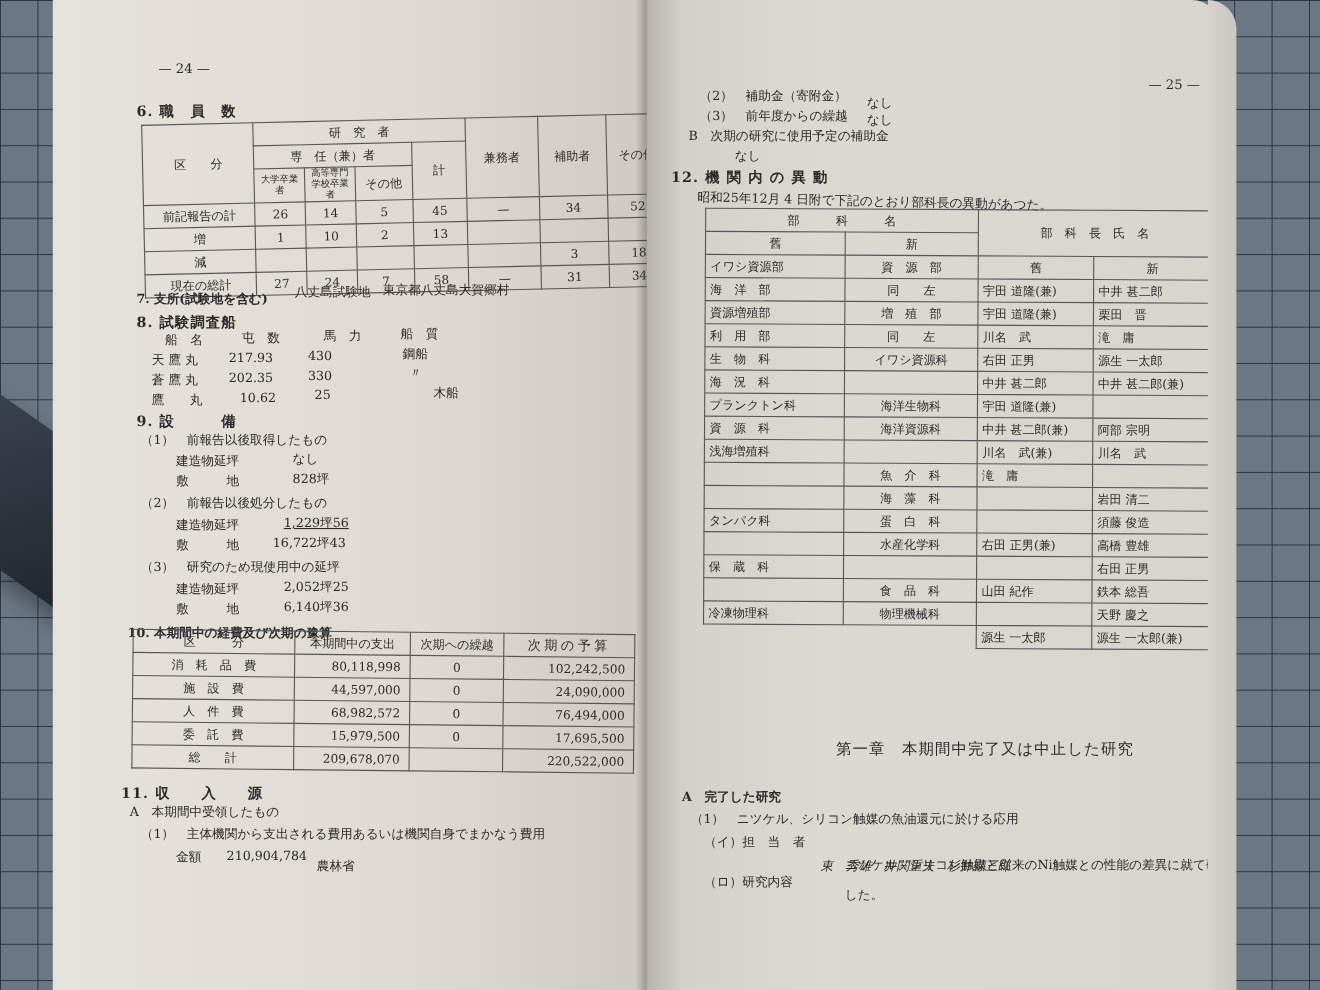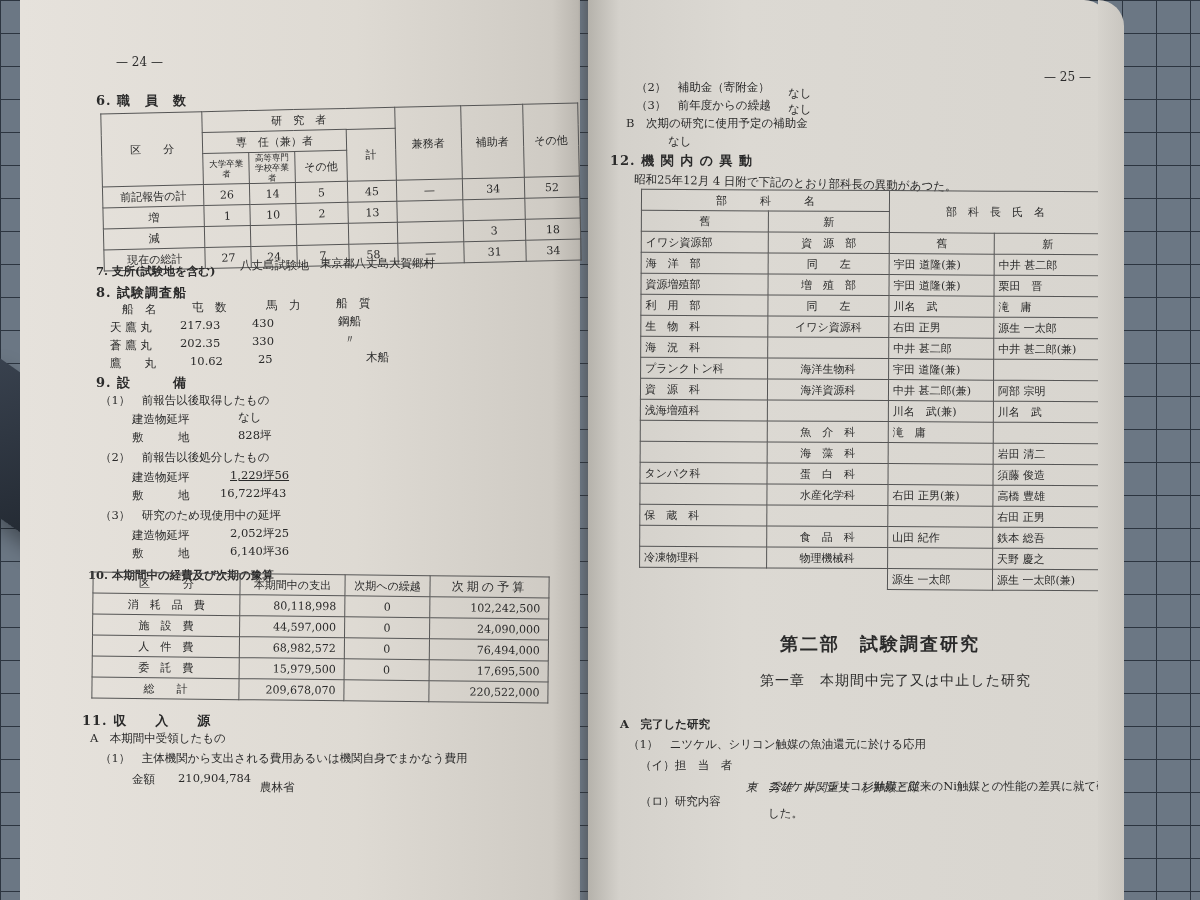--- a/index.html
+++ b/index.html
@@ -1,21 +1,21 @@
 <!DOCTYPE html>
 <html><head>
 <meta charset="utf-8">
 <style>
   html,body{margin:0;padding:0;}
   body{width:1200px;height:900px;position:relative;overflow:hidden;background:#5d6b78;font-family:"DejaVu Serif","Liberation Serif",serif;color:#2a2a2a;}
   .grid-bg{position:absolute;inset:0;background-color:#6b7784;
     background-image:linear-gradient(#2c3540 1px,transparent 1px),linear-gradient(90deg,#2c3540 1px,transparent 1px);
     background-size:34px 33px;}
   .page{position:absolute;top:0;height:900px;}
-  .page-left{left:20px;width:560px;background:linear-gradient(90deg,#e6e2dc 0%,#dedad3 60%,#cfcbc4 95%,#b9b5ae 100%);}
+  .page-left{left:48px;width:560px;background:linear-gradient(90deg,#e6e2dc 0%,#dedad3 60%,#cfcbc4 95%,#b9b5ae 100%);}
   .page-right{left:588px;width:520px;background:linear-gradient(90deg,#b5b2ab 0%,#d4d1cb 6%,#dcd9d3 30%,#d8d5cf 100%);border-top-right-radius:24px;}
   .page-right-corner{position:absolute;left:1098px;top:0;width:26px;height:900px;background:linear-gradient(90deg,#d6d3cd,#c9c6c0);border-top-right-radius:28px;}
   .spine{position:absolute;left:578px;top:0;width:22px;height:900px;background:linear-gradient(90deg,rgba(0,0,0,0) 0%,rgba(60,55,50,.35) 50%,rgba(0,0,0,0) 100%);}
   .block{position:absolute;left:-14px;top:380px;width:90px;height:160px;background:linear-gradient(135deg,#3a4350,#1e242c);transform:skewY(35deg);box-shadow:10px 10px 18px rgba(0,0,0,.35);}
   .abs{position:absolute;}
   .pnum{font-size:12px;}
   .h{font-weight:bold;font-size:13px;letter-spacing:1px;}
   .t{font-size:11.5px;white-space:nowrap;}
   table{border-collapse:collapse;font-size:11px;}
   td,th{border:1px solid #555;font-weight:normal;padding:0 4px;height:20px;text-align:center;white-space:nowrap;}
@@ -315,21 +315,20 @@
     </tr>
     <tr>
       <td style="border:none;"></td>
       <td style="border:none;"></td>
       <td class="l">源生 一太郎</td>
       <td class="l">源生 一太郎(兼)</td>
     </tr>
   </tbody>
     </table>
 
-  <div class="abs title2" style="left:192px;top:632px;">第二部　試験調査研究</div>
   <div class="abs title3" style="left:172px;top:672px;">第一章　本期間中完了又は中止した研究</div>
 
   <div class="abs t" style="left:32px;top:717px;font-weight:bold;">A　完了した研究</div>
   <div class="abs t" style="left:40px;top:737px;">（1）　ニツケル、シリコン触媒の魚油還元に於ける応用</div>
   <div class="abs t" style="left:52px;top:758px;">（イ）担　当　者</div>
   <div class="abs t" style="left:158px;top:780px;font-style:italic;">東　秀雄　井関重夫　杉井顯三郎</div>
   <div class="abs t" style="left:52px;top:780px;margin-top:14px;">（ロ）研究内容</div>
   <div class="abs t" style="left:180px;top:779px;">ニツケル、シリコン触媒と従来のNi触媒との性能の差異に就て研究</div>
   <div class="abs t" style="left:180px;top:806px;">した。</div>
 </div>

